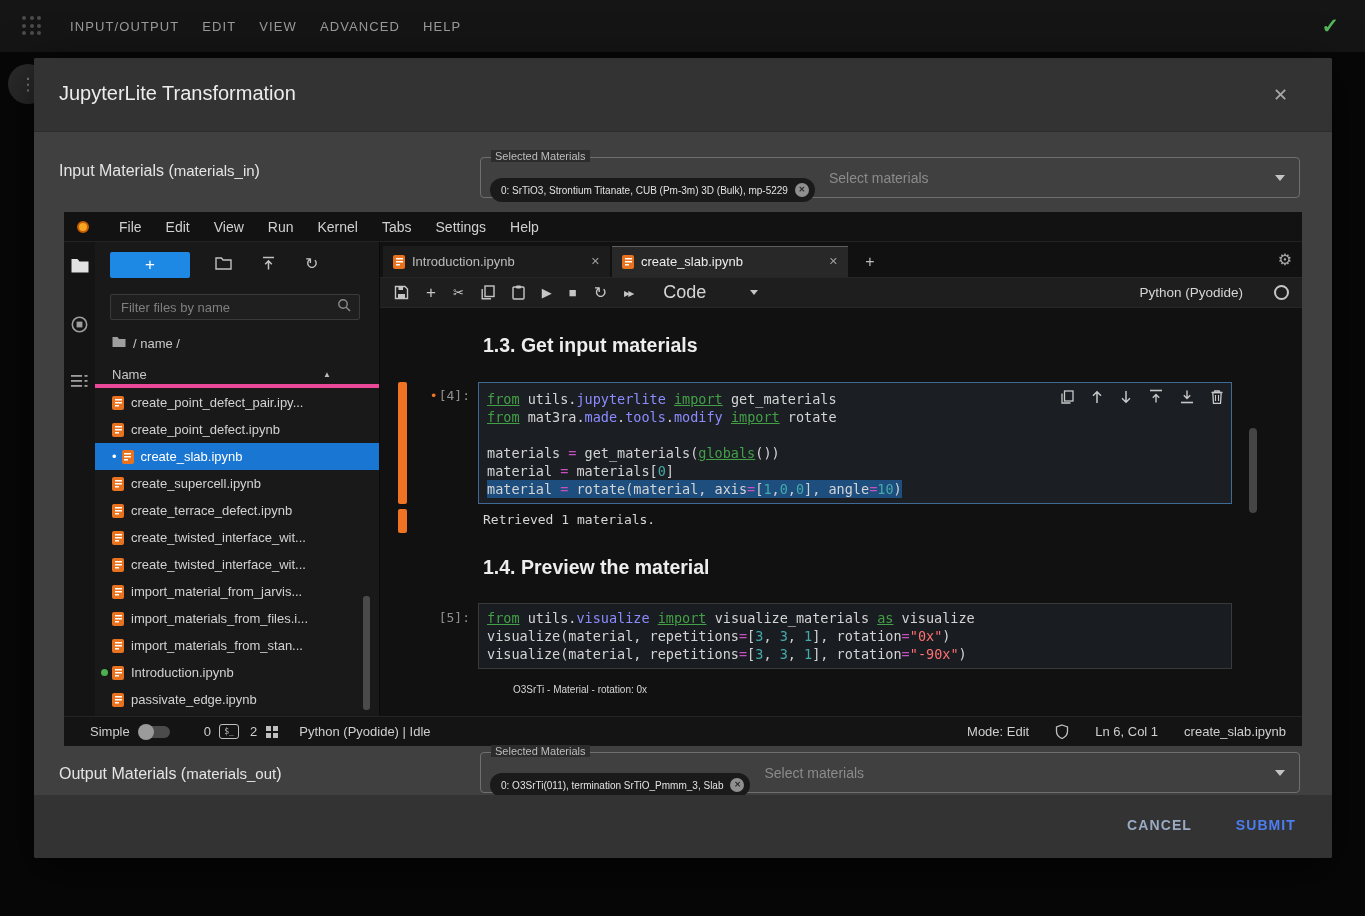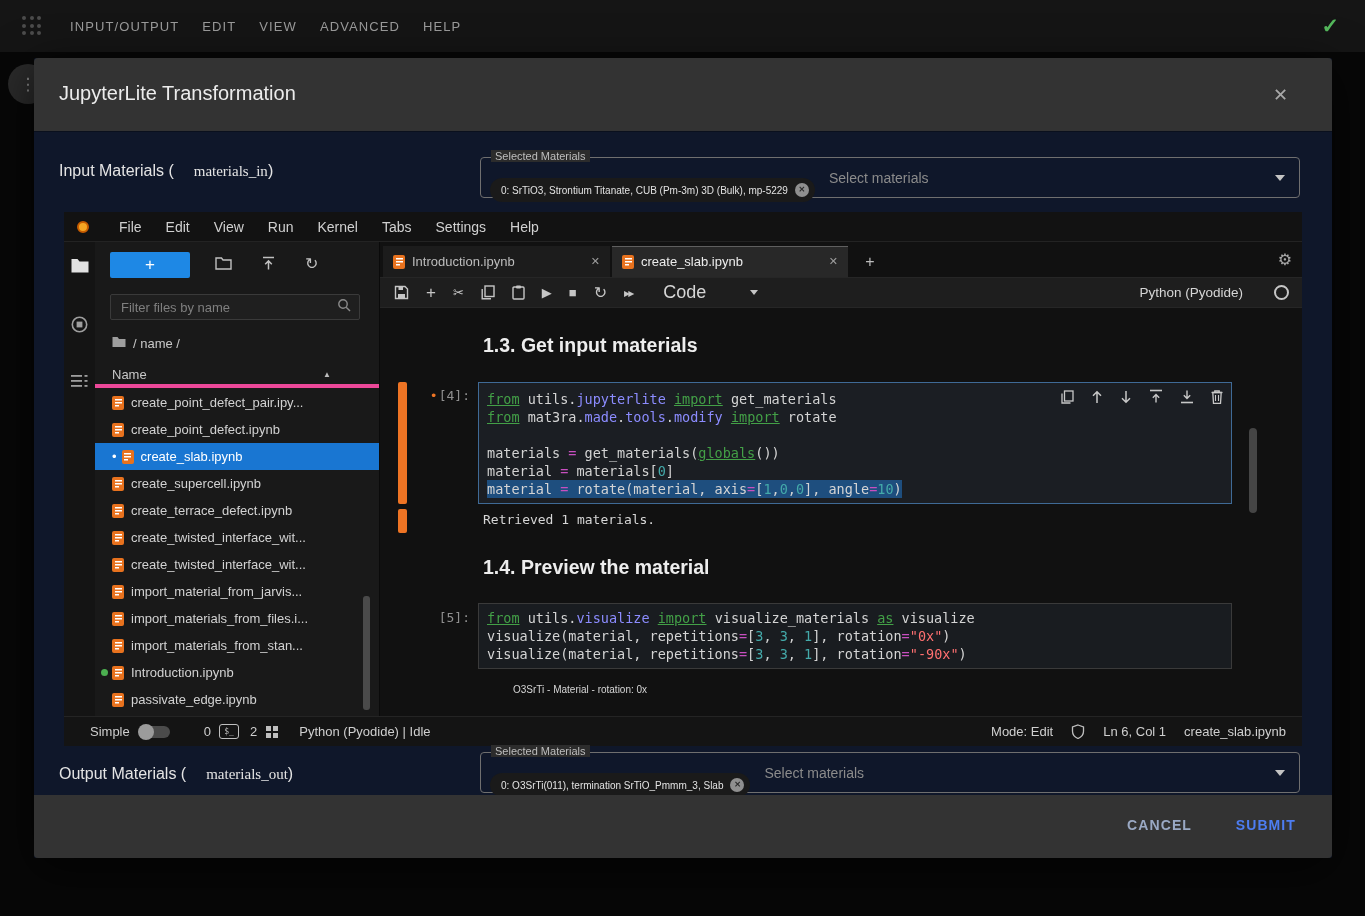--- a/index.html
+++ b/index.html
@@ -1,31 +1,31 @@
 <!DOCTYPE html>
 <html><head>
 <meta charset="utf-8">
 <style>
   html,body{margin:0;padding:0;background:#050505;}
   .stage{position:relative;width:1365px;height:916px;background:#070707;font-family:"Liberation Sans",sans-serif;overflow:hidden;}
-  .mono{font-family:Liberation Serif, serif;margin-left:20px;}
+  .mono{font-family:Liberation Sans, sans-serif;}
 
   
   .topbar{position:absolute;left:0;top:0;width:1365px;height:52px;background:#151515;display:flex;align-items:center;z-index:1;}
   .apps-icon{margin-left:22px;width:20px;height:20px;display:grid;grid-template-columns:repeat(3,1fr);gap:3px;cursor:pointer;}
   .apps-icon i{width:4px;height:4px;border-radius:50%;background:#4c4c4c;}
   .topmenu{display:flex;margin-left:28px;gap:23px;}
   .topmenu span{font-size:13px;letter-spacing:1.1px;color:#9b9b9b;cursor:pointer;}
   .top-check{margin-left:auto;margin-right:26px;color:#54b85c;font-size:21px;font-weight:bold;cursor:pointer;}
 
   .fab{position:absolute;left:8px;top:64px;width:40px;height:40px;border-radius:50%;background:#2a2a2a;color:#888;
        display:flex;align-items:center;justify-content:center;font-size:17px;z-index:1;cursor:pointer;}
 
   
-  .modal{position:absolute;left:34px;top:58px;width:1298px;height:800px;background:#0f172a;border-radius:2px;
+  .modal{position:absolute;left:34px;top:58px;width:1298px;height:800px;background:#404040;border-radius:2px;
          box-shadow:0 12px 48px rgba(0,0,0,.65);z-index:2;}
   .modal-header{position:absolute;left:0;top:0;width:100%;height:73px;background:#333;border-radius:4px 4px 0 0;
                 box-shadow:0 1px 0 rgba(0,0,0,.3);}
   .modal-title{position:absolute;left:25px;top:24px;font-size:20px;color:#ececec;}
   .modal-close{position:absolute;right:44px;top:26px;color:#a8a8a8;font-size:18px;cursor:pointer;}
 
   .sec-label{position:absolute;left:25px;font-size:16px;color:#e4e4e4;}
   .sec-label .mono{font-size:15px;}
   .in-label{top:104px;}
   .out-label{top:707px;}
@@ -131,21 +131,21 @@
   .nb-scroll{position:absolute;left:869px;top:120px;width:8px;height:85px;background:#454545;border-radius:4px;cursor:grab;}
 
   .statusbar{position:absolute;left:0;bottom:0;width:100%;height:30px;background:#141414;border-top:1px solid #242424;
              box-sizing:border-box;display:flex;align-items:center;padding:0 16px 0 26px;font-size:13px;color:#cfcfcf;}
   .toggle{position:relative;width:30px;height:12px;border-radius:6px;background:#4b4b4b;margin-left:10px;cursor:pointer;flex:none;}
   .toggle .knob{position:absolute;left:-2px;top:-2px;width:16px;height:16px;border-radius:50%;background:#9b9b9b;}
   .count1{margin-left:34px;} .term-ic{margin-left:8px;} .count2{margin-left:11px;} .kern-ic{margin-left:8px;} .kstatus{margin-left:20px;}
   .term-ic{width:18px;height:13px;border:1px solid #bfbfbf;border-radius:3px;color:#bfbfbf;font-size:8px;
            font-family:"DejaVu Sans Mono",monospace;display:flex;align-items:center;justify-content:center;cursor:pointer;flex:none;}
   .kern-ic,.shield{display:flex;align-items:center;cursor:pointer;}
-  .sb-right{margin-left:auto;display:flex;align-items:center;gap:18px;}
+  .sb-right{margin-left:auto;display:flex;align-items:center;gap:26px;}
   .sb-it{cursor:pointer;}
 
   
   .modal-footer{position:absolute;left:0;bottom:0;width:100%;height:63px;background:#333;border-radius:0 0 4px 4px;}
   .btn{position:absolute;top:21px;background:none;border:none;font-family:"Liberation Sans",sans-serif;font-size:14px;
        font-weight:bold;letter-spacing:1.1px;cursor:pointer;}
   .btn.cancel{right:134px;color:#9aa9c4;}
   .btn.submit{right:30px;color:#4d7df2;}
 </style>
 </head>

